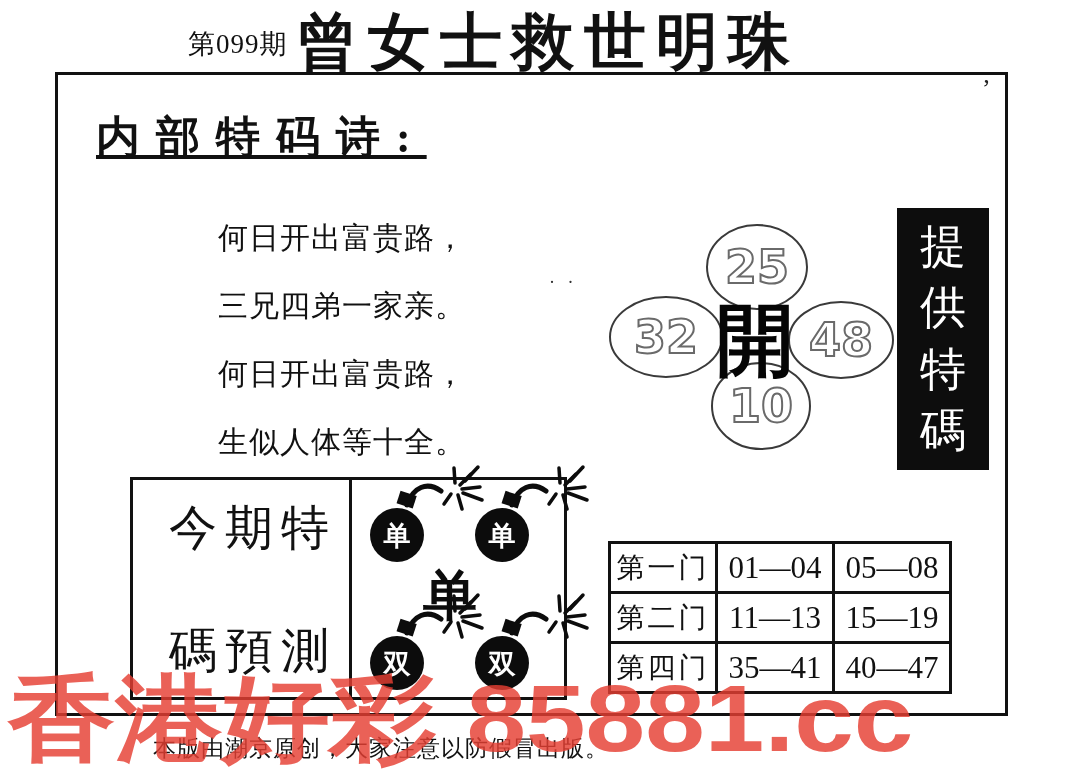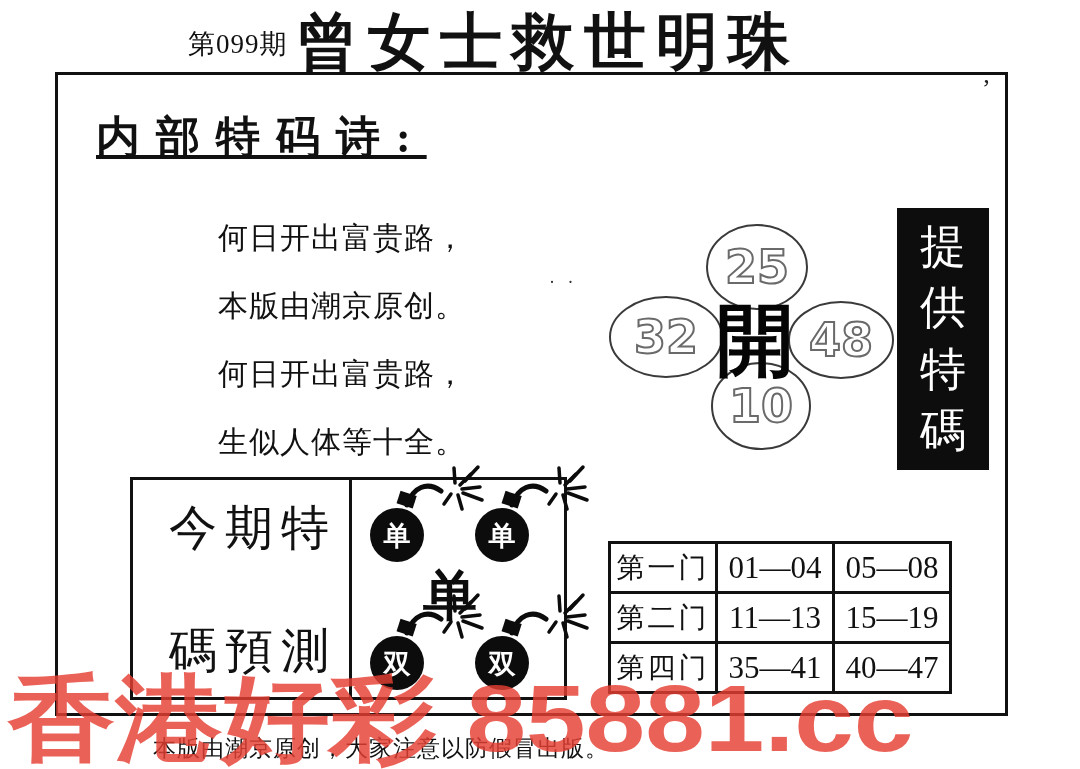--- a/index.html
+++ b/index.html
@@ -81,21 +81,21 @@
 <div class="abs main-title">曾女士救世明珠</div>
 
 <div class="abs frame"></div>
 
 <div class="abs artifact-tick">’</div>
 <div class="abs artifact-dots">· ·</div>
 
 <div class="abs poem-heading">内部特码诗:</div>
 <div class="abs poem">
   <div>何日开出富贵路，</div>
-  <div>本版由潮京原创。</div>
+  <div>三兄四弟一家亲。</div>
   <div>何日开出富贵路，</div>
   <div>生似人体等十全。</div>
 </div>
 
 <svg class="abs open-diagram" width="315" height="248" viewBox="0 0 315 248">
   <ellipse cx="162" cy="52" rx="50" ry="42" fill="#fff" stroke="#3a3a3a" stroke-width="2"></ellipse>
   <ellipse cx="71" cy="122" rx="56" ry="40" fill="#fff" stroke="#3a3a3a" stroke-width="2"></ellipse>
   <ellipse cx="246" cy="125" rx="52" ry="38" fill="#fff" stroke="#3a3a3a" stroke-width="2"></ellipse>
   <ellipse cx="166" cy="191" rx="49" ry="43" fill="#fff" stroke="#3a3a3a" stroke-width="2"></ellipse>
   <text class="num-outline" x="162" y="68" text-anchor="middle">25</text>

